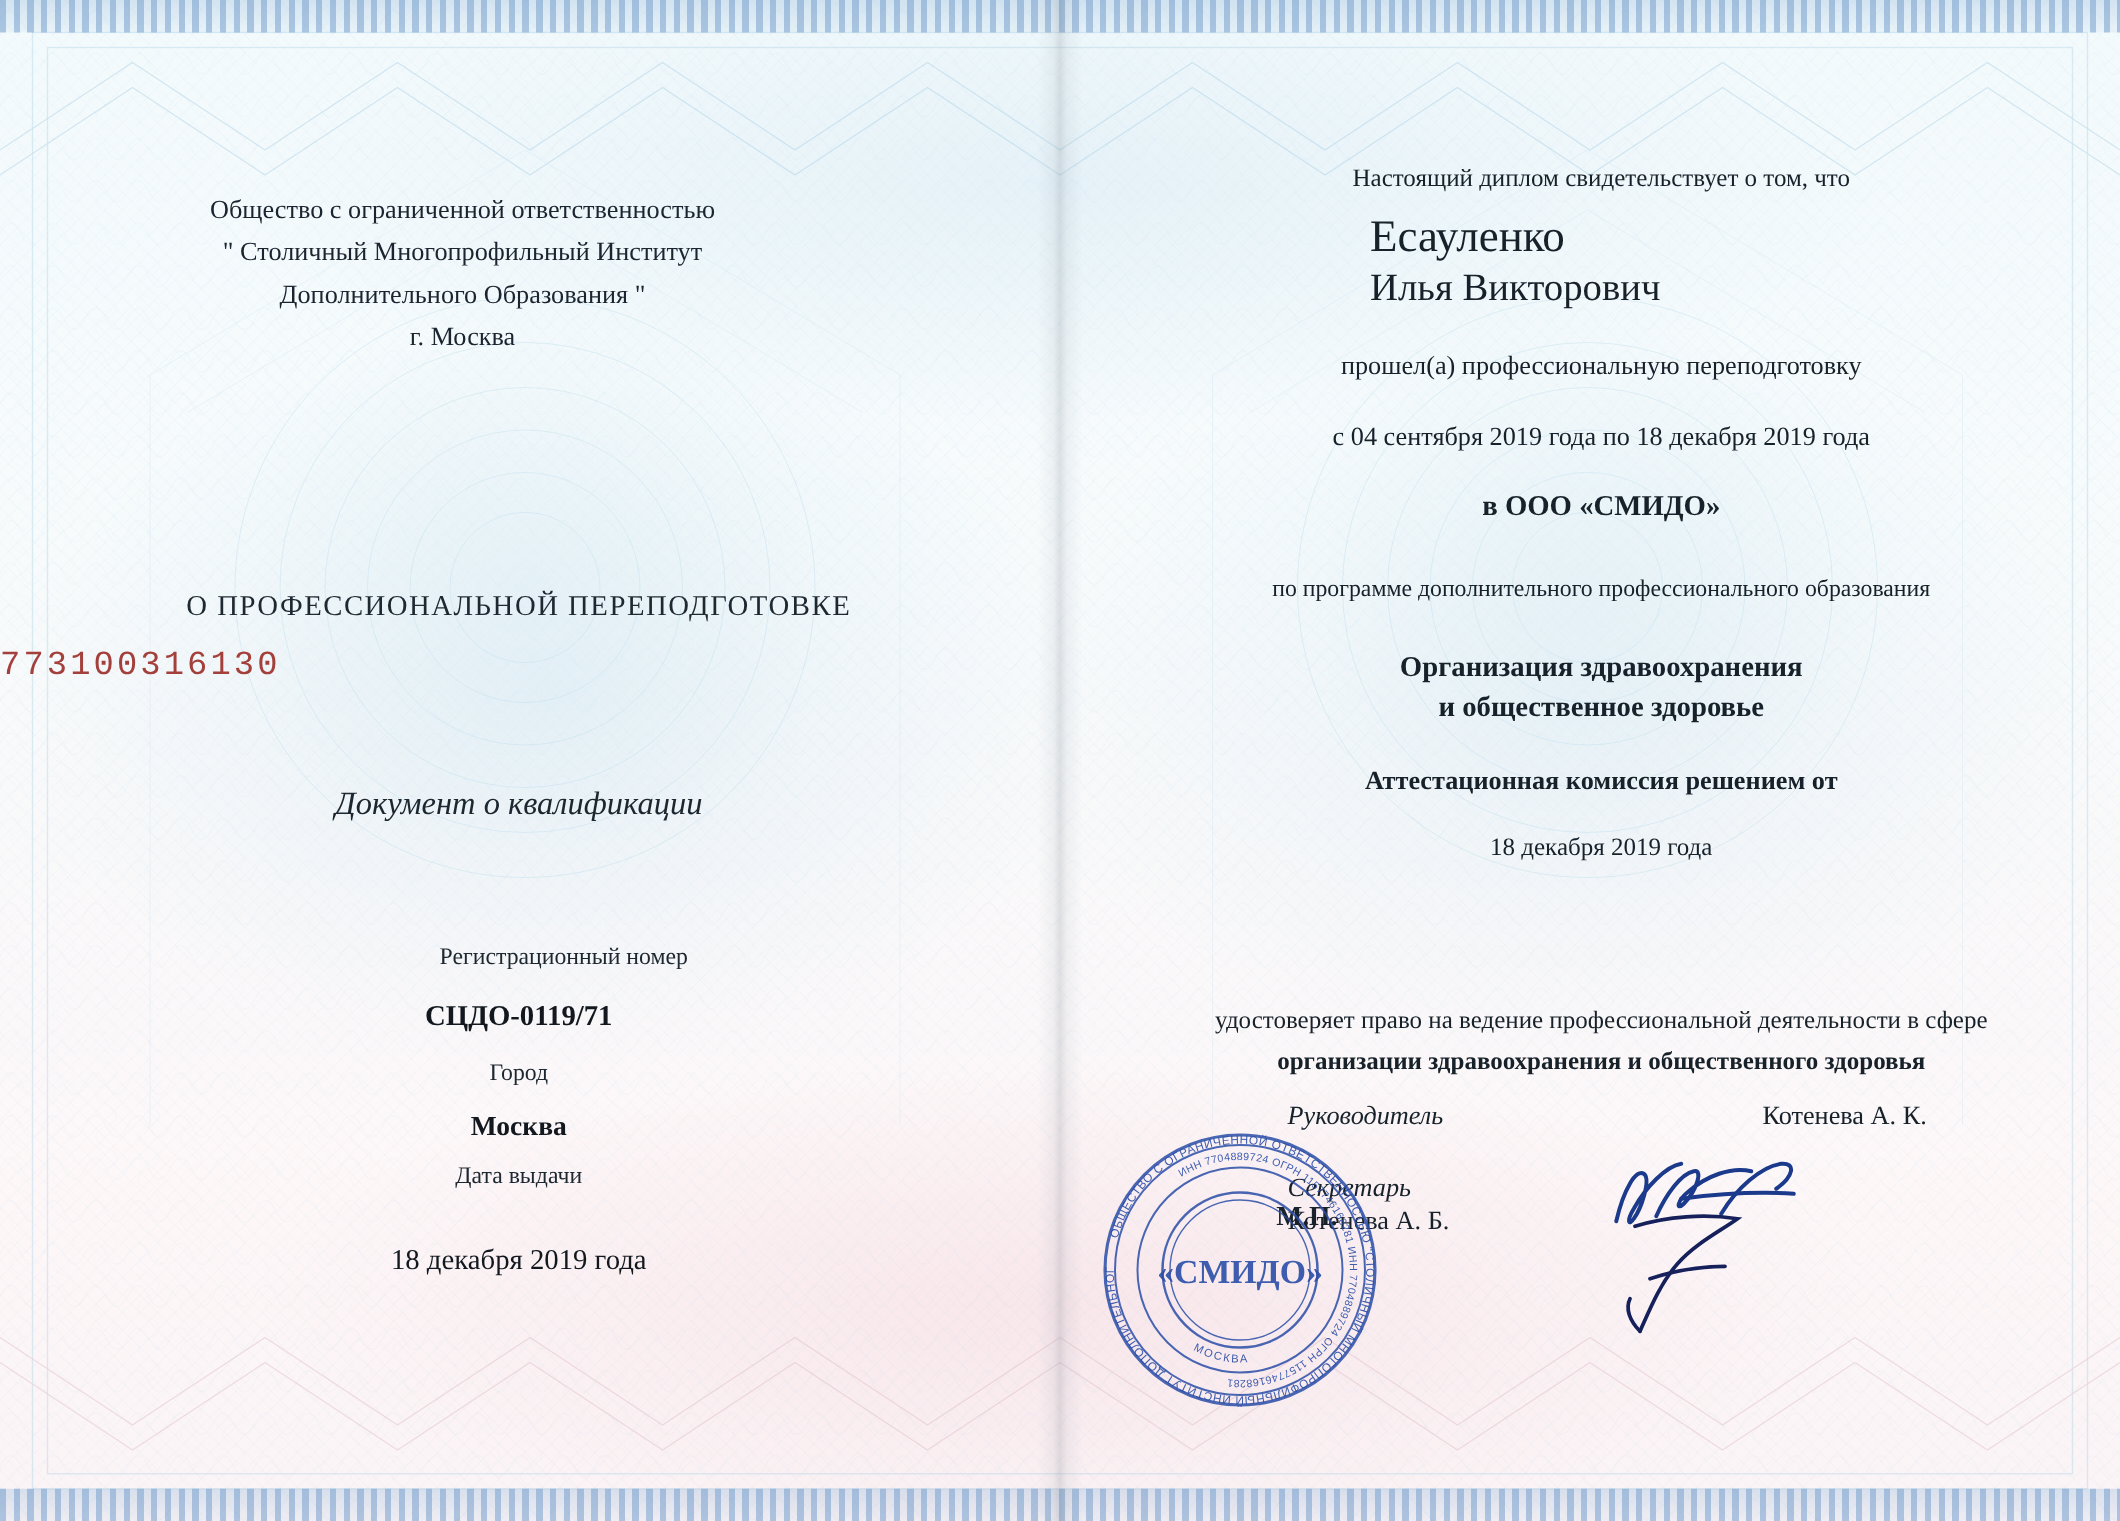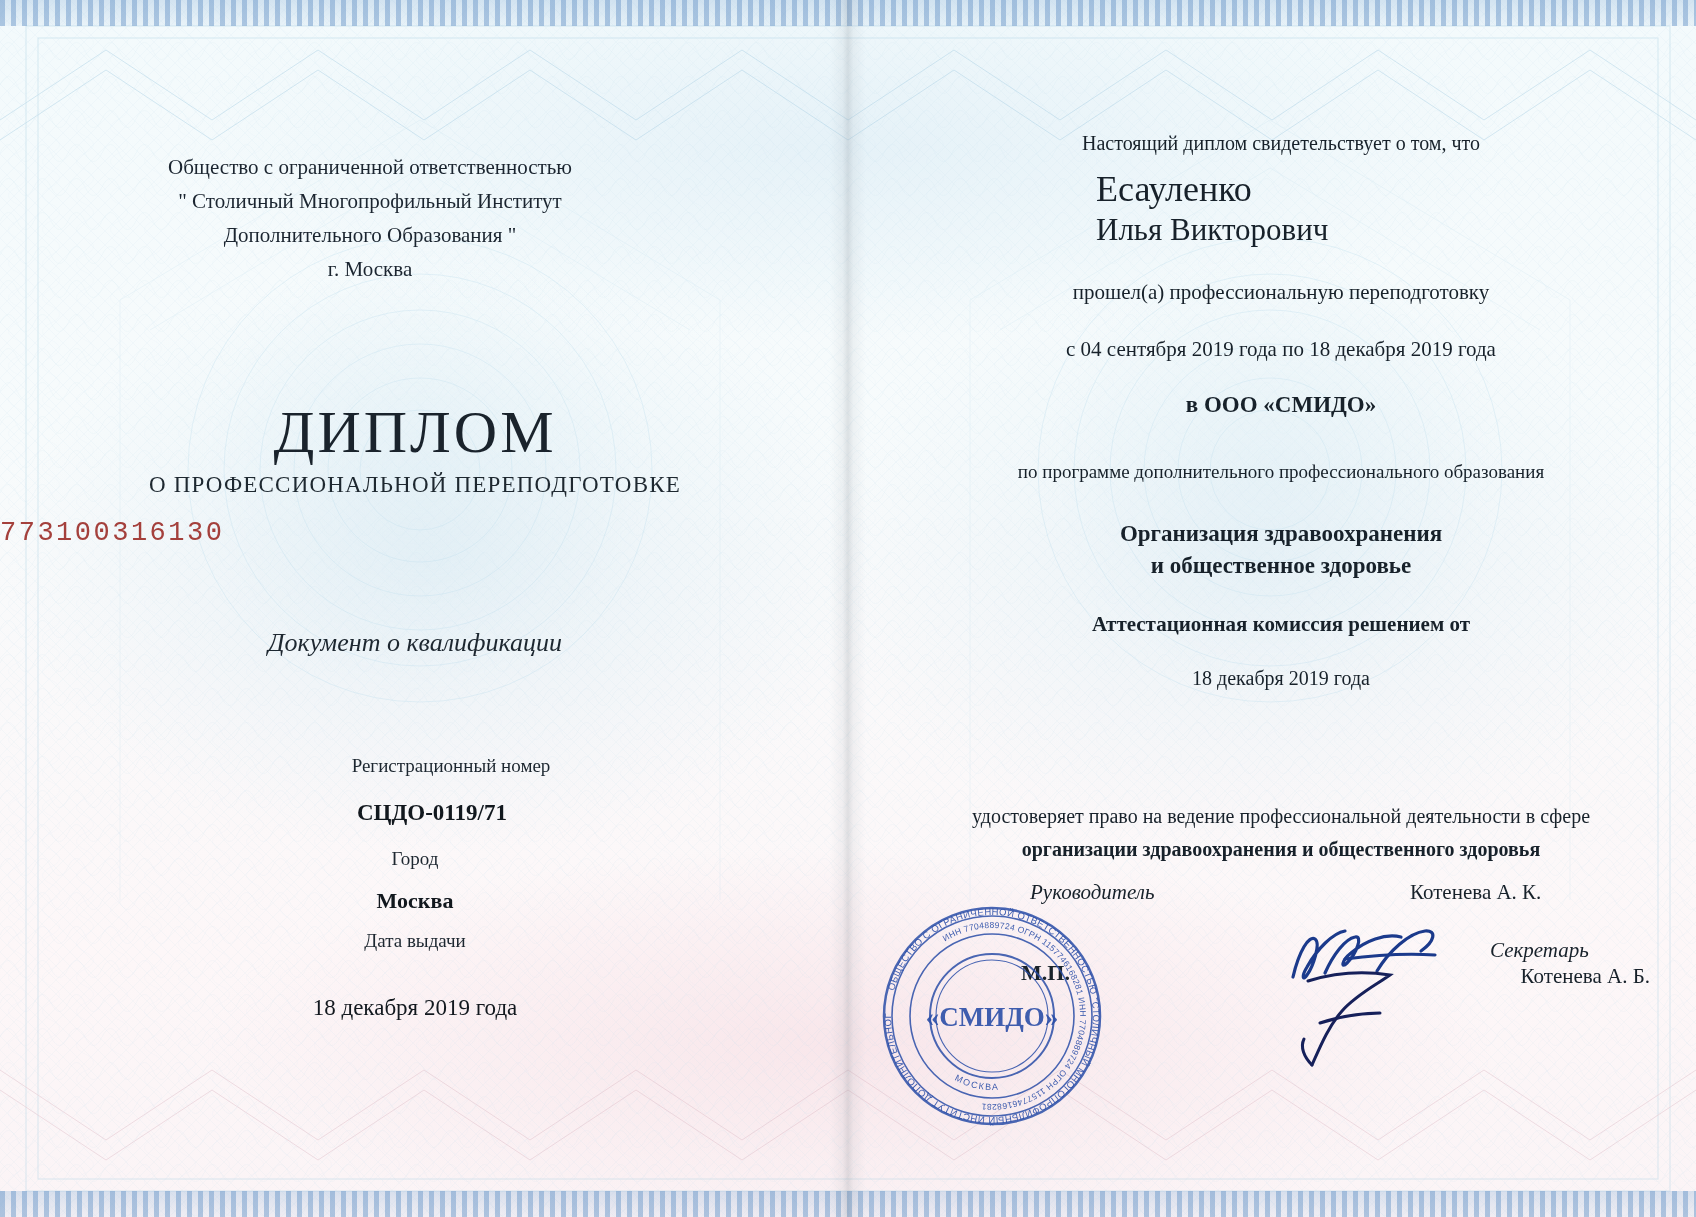--- a/index.html
+++ b/index.html
@@ -122,21 +122,21 @@
     font-style: italic;
     font-size: 26px;
     color: #1d2730;
   }
 
   .reg-label {
     position: absolute; left: 0; top: 755px; width: 830px;
     text-align: center; font-size: 19px; color: #1d2730; padding-left: 36px;
   }
   .reg-value {
-    position: absolute; left: 17px; top: 800px; width: 830px;
+    position: absolute; left: 0; top: 800px; width: 830px;
     text-align: center; font-size: 23px; color: #12181e; font-weight: bold;
   }
   .city-label {
     position: absolute; left: 0; top: 848px; width: 830px;
     text-align: center; font-size: 19px; color: #1d2730;
   }
   .city-value {
     position: absolute; left: 0; top: 888px; width: 830px;
     text-align: center; font-size: 22px; color: #12181e; font-weight: bold;
   }
@@ -175,21 +175,21 @@
   .r-decision-date { top: 667px; font-size: 20px; }
 
   .r-rights-1 { top: 805px; font-size: 20px; width: 760px; left: 35px;}
   .r-rights-2 { top: 838px; font-size: 20px; font-weight: bold; width: 760px; left: 35px;}
 
   .sig-row {
     position: absolute;
     left: 160px;
     width: 620px;
     display: flex;
-    align-items: flex-end;
+    align-items: flex-start;
   }
   .sig-row.head { top: 880px; }
   .sig-row.sec  { top: 938px; }
   .sig-title {
     width: 160px;
     font-style: italic;
     font-size: 21px;
     color: #17212a;
   }
   .sig-space { width: 220px; height: 1px; }
@@ -298,21 +298,20 @@
 
   <div class="left">
 
     <div class="org-block">
       <div>Общество с ограниченной ответственностью</div>
       <div>" Столичный Многопрофильный Институт</div>
       <div>Дополнительного Образования "</div>
       <div>г. Москва</div>
     </div>
 
-    <div class="diploma-title">ДИПЛОМ</div>
     <div class="diploma-sub">О ПРОФЕССИОНАЛЬНОЙ ПЕРЕПОДГОТОВКЕ</div>
     <div class="blank-number">773100316130</div>
     <div class="qual-doc">Документ о квалификации</div>
 
     <div class="reg-label">Регистрационный номер</div>
     <div class="reg-value">СЦДО-0119/71</div>
 
     <div class="city-label">Город</div>
     <div class="city-value">Москва</div>
 

